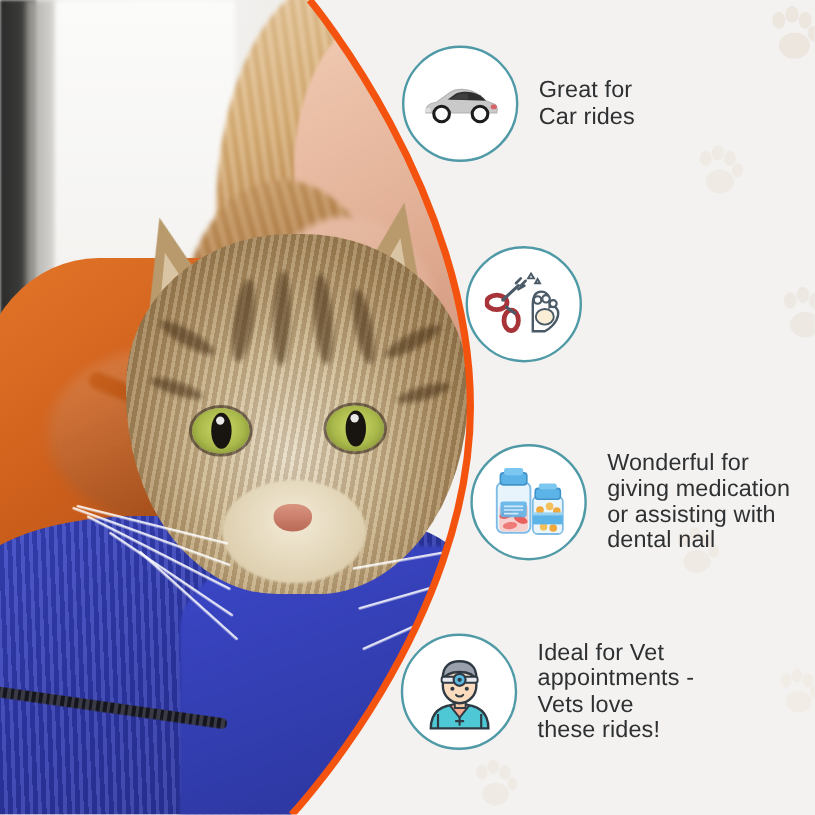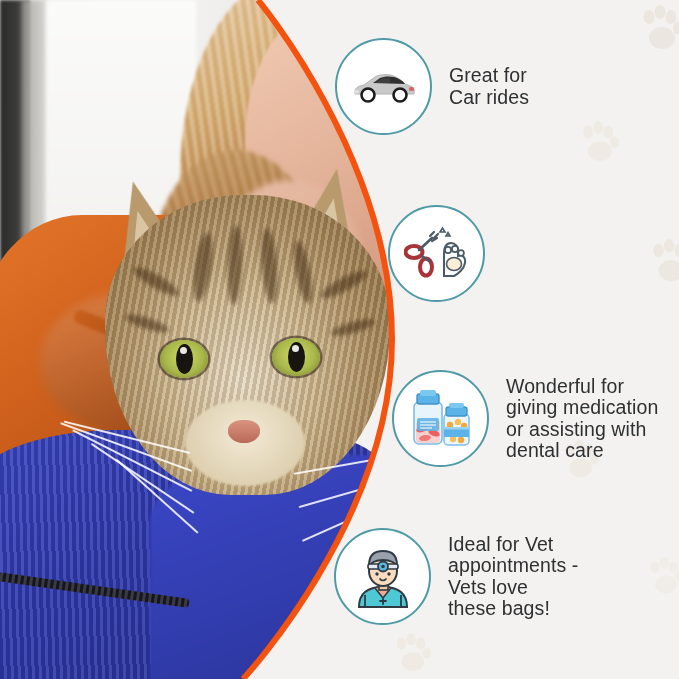--- a/index.html
+++ b/index.html
@@ -385,21 +385,21 @@
           <circle cx="53" cy="51" r="3.2" fill="#f0a93c"></circle>
           <rect x="36" y="40" width="25" height="8" fill="#5cb3e8"></rect>
           <rect x="36" y="38" width="25" height="2.5" fill="#9ad3f2"></rect>
           <rect x="38" y="18" width="21" height="9" rx="2.5" fill="#5cb3e8" stroke="#3f93c9" stroke-width="1.3"></rect>
           <rect x="41" y="14" width="15" height="5" rx="2" fill="#7cc7f0"></rect>
         </svg>
       </div>
       <div class="ftext">Wonderful for
 giving medication
 or assisting with
-dental care</div>
+dental nail</div>
     </div>
 
     <div class="feature f4">
       <div class="icon-circle">
         <svg width="64" height="64" viewBox="0 0 64 64">
           <path d="M8 62 C8 48 17 42 32 42 C47 42 56 48 56 62 Z" fill="#4ec8d4" stroke="#2f3a44" stroke-width="2"></path>
           <path d="M24 43 L32 53 L40 43 C37 41 27 41 24 43 Z" fill="#f4a98f" stroke="#2f3a44" stroke-width="1.6"></path>
           <rect x="28" y="36" width="9" height="9" fill="#f4c9a8" stroke="#2f3a44" stroke-width="1.6"></rect>
           <ellipse cx="32" cy="26" rx="14" ry="15" fill="#fadbbe" stroke="#2f3a44" stroke-width="2"></ellipse>
           <path d="M18 20 C18 10 24 6 32 6 C40 6 46 10 46 20 L46 22 C44 17 38 15 32 15 C26 15 20 17 18 22 Z" fill="#9aa0ac" stroke="#2f3a44" stroke-width="2"></path>
@@ -409,17 +409,17 @@
           <circle cx="26" cy="29" r="1.7" fill="#2f3a44"></circle>
           <circle cx="38" cy="29" r="1.7" fill="#2f3a44"></circle>
           <path d="M29 34 C30.5 36 33.5 36 35 34" stroke="#2f3a44" stroke-width="1.7" fill="none" stroke-linecap="round"></path>
           <path d="M32 54 L32 59 M29 56 L35 56" stroke="#2f3a44" stroke-width="1.8" stroke-linecap="round"></path>
           <path d="M14 50 L14 62 M50 50 L50 62" stroke="#2f3a44" stroke-width="1.8"></path>
         </svg>
       </div>
       <div class="ftext">Ideal for Vet
 appointments -
 Vets love
-these bags!</div>
+these rides!</div>
     </div>
 
   </div>
 </div>
 
 </body></html>

